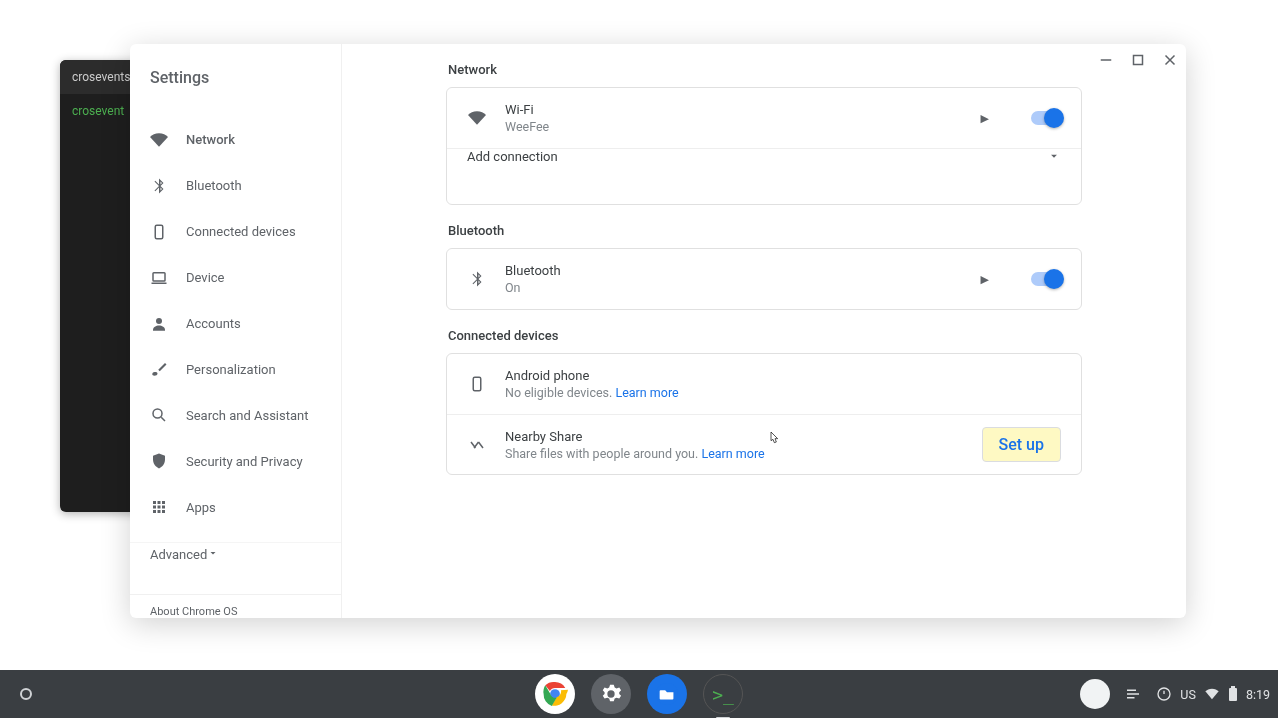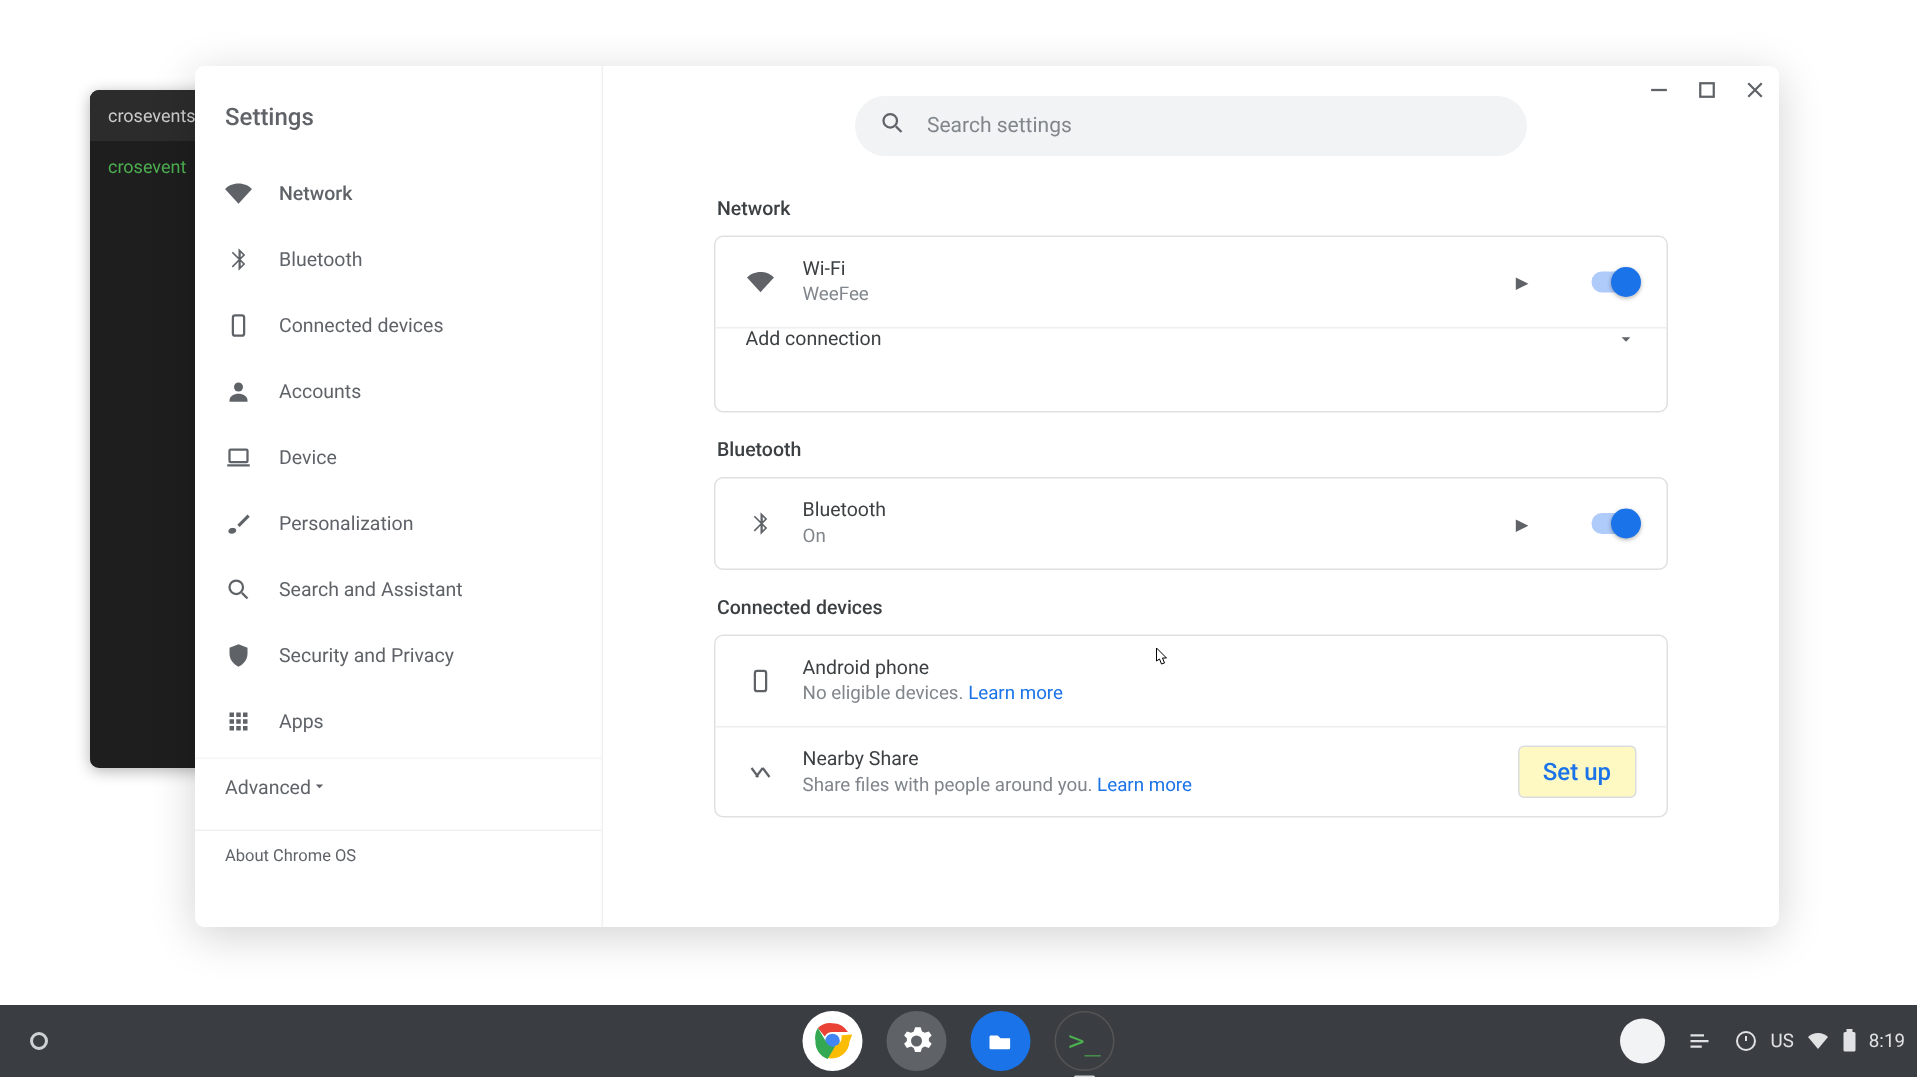--- a/index.html
+++ b/index.html
@@ -59,26 +59,27 @@
     cursor: pointer;
   }
   .window-body {
     display: flex;
     flex: 1;
     overflow: hidden;
   }
 
   
   .sidebar {
-    width: 272px;
+    width: 212px;
     border-right: 1px solid rgba(0,0,0,0.06);
     display: flex;
     flex-direction: column;
     padding-top: 18px;
     overflow: hidden;
+    gap: 20px;
   }
   .brand {
     font-size: 16px;
     font-weight: 500;
     color: #5f6368;
     padding: 6px 20px 20px 20px;
   }
   .nav-item {
     display: flex;
     align-items: center;
@@ -329,36 +330,36 @@
         <span class="icon">
           <svg class="svg" viewBox="0 0 24 24" fill="none" stroke="currentColor" stroke-width="2">
               <rect x="7" y="3" width="10" height="18" rx="2"></rect>
             </svg>
         </span>
         <span>Connected devices</span>
       </div>
 
       <div class="nav-item">
         <span class="icon">
+          <svg class="svg" viewBox="0 0 24 24" fill="none" stroke="currentColor" stroke-width="2">
+              <rect x="4" y="5" width="16" height="11" rx="1"></rect>
+              <path d="M2 19h20"></path>
+            </svg>
+        </span>
+        <span>Device</span>
+      </div>
+
+      <div class="nav-item">
+        <span class="icon">
           <svg class="svg" viewBox="0 0 24 24" fill="currentColor">
               <circle cx="12" cy="8" r="4"></circle>
               <path d="M4 20c0-4 4-6 8-6s8 2 8 6v1H4v-1z"></path>
             </svg>
         </span>
         <span>Accounts</span>
-      </div>
-
-      <div class="nav-item">
-        <span class="icon">
-          <svg class="svg" viewBox="0 0 24 24" fill="none" stroke="currentColor" stroke-width="2">
-              <rect x="4" y="5" width="16" height="11" rx="1"></rect>
-              <path d="M2 19h20"></path>
-            </svg>
-        </span>
-        <span>Device</span>
       </div>
 
       <div class="nav-item">
         <span class="icon">
           <svg class="svg" viewBox="0 0 24 24" fill="currentColor">
               <path d="M20 4l-9 9 2 2 9-9-2-2zM6 16c-2 0-3 2-3 3 0 1 1 2 3 2s4-1 4-3c0-1-1-2-2-2h-2z"></path>
             </svg>
         </span>
         <span>Personalization</span>
       </div>
@@ -407,31 +408,20 @@
             </svg>
         </span>
       </div>
 
       <div class="about">
         <span>About Chrome OS</span>
       </div>
     </div>
 
     <div class="main">
-      <div class="search-row">
-        <div class="searchbar">
-          <span>
-            <svg class="svg" viewBox="0 0 24 24" fill="none" stroke="#5f6368" stroke-width="2">
-                <circle cx="10" cy="10" r="6"></circle>
-                <path d="M20 20l-5-5"></path>
-              </svg>
-          </span>
-          <input type="text" placeholder="Search settings" style="">
-        </div>
-      </div>
 
       <div class="section">
         <div class="section-title">Network</div>
         <div class="card">
           <div class="row">
             <span class="lead-icon">
               <svg class="svg" viewBox="0 0 24 24" fill="#5f6368">
                   <path d="M12 3C7 3 2.7 5 0 8l12 13L24 8c-2.7-3-7-5-12-5z"></path>
                 </svg>
             </span>

